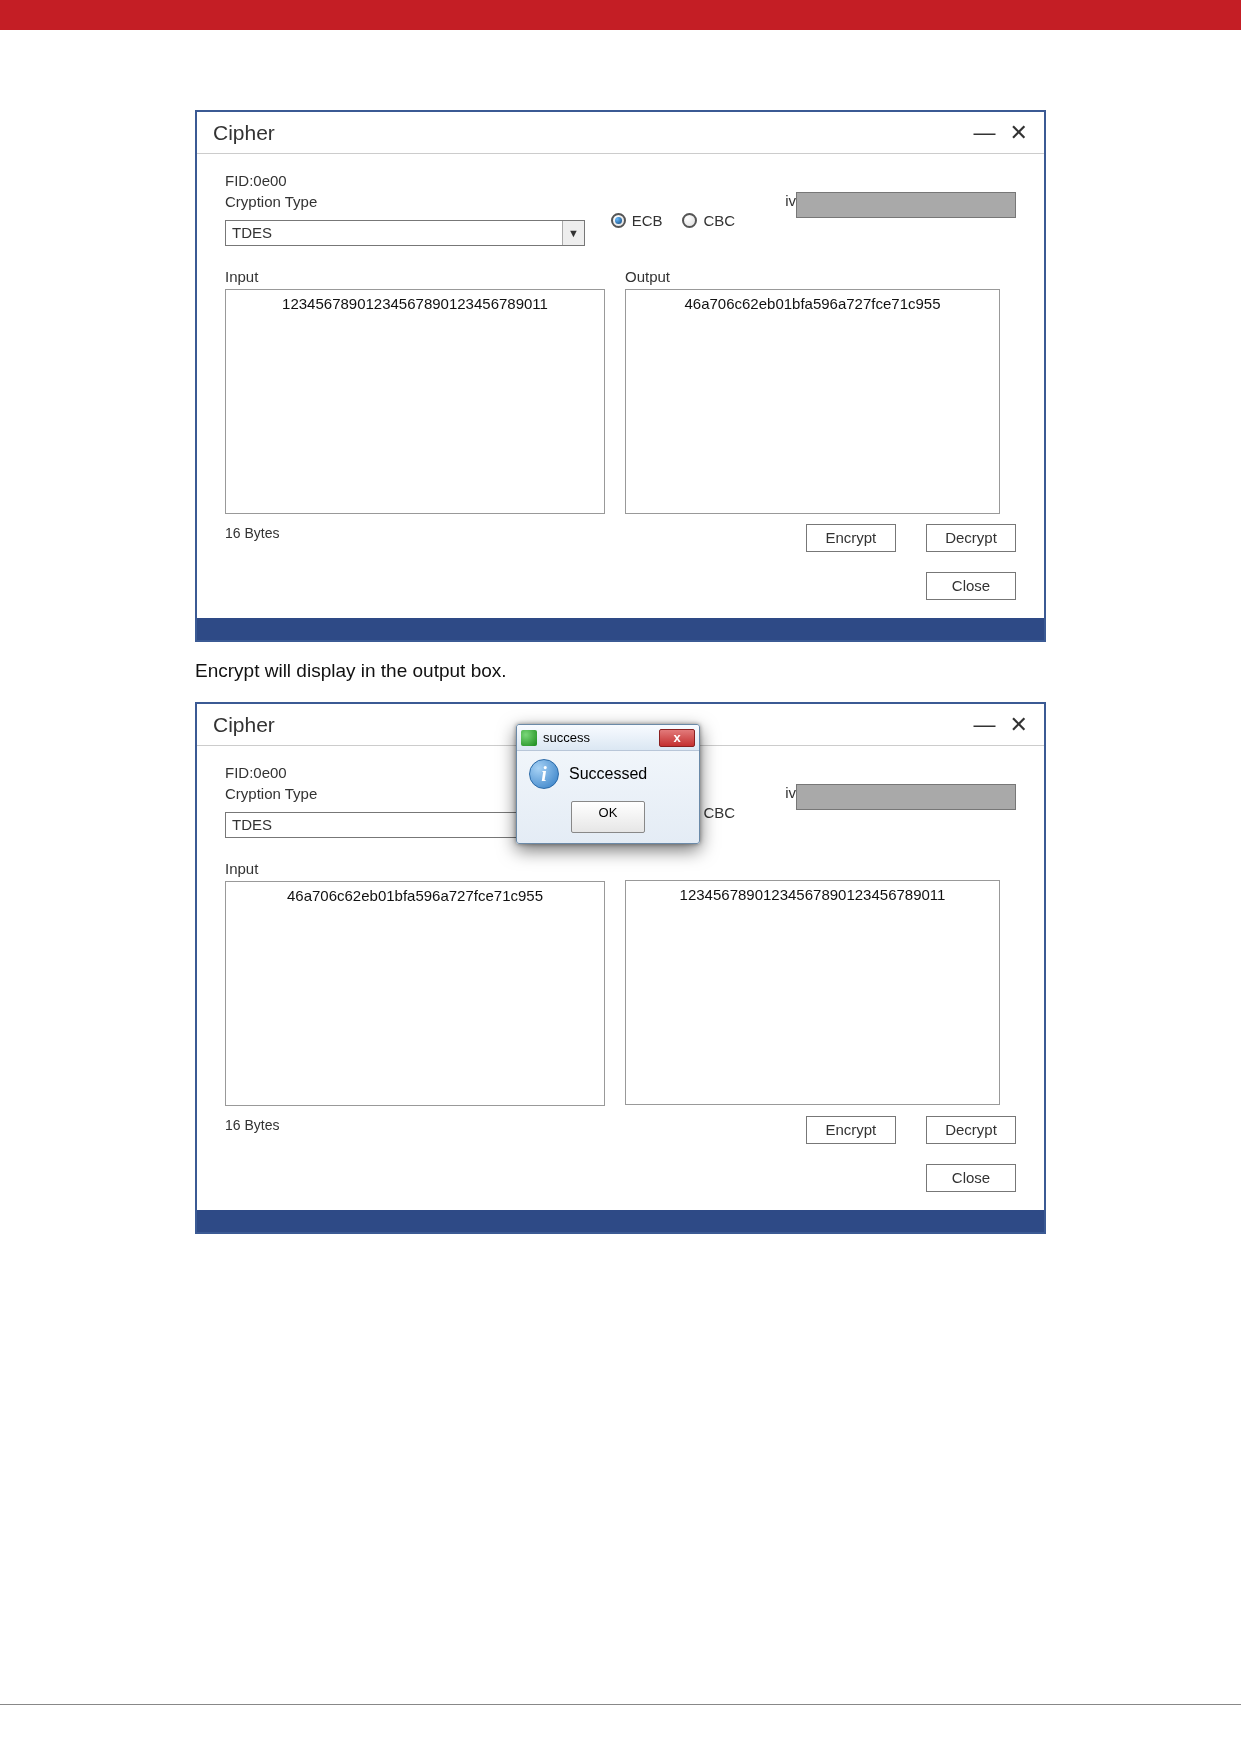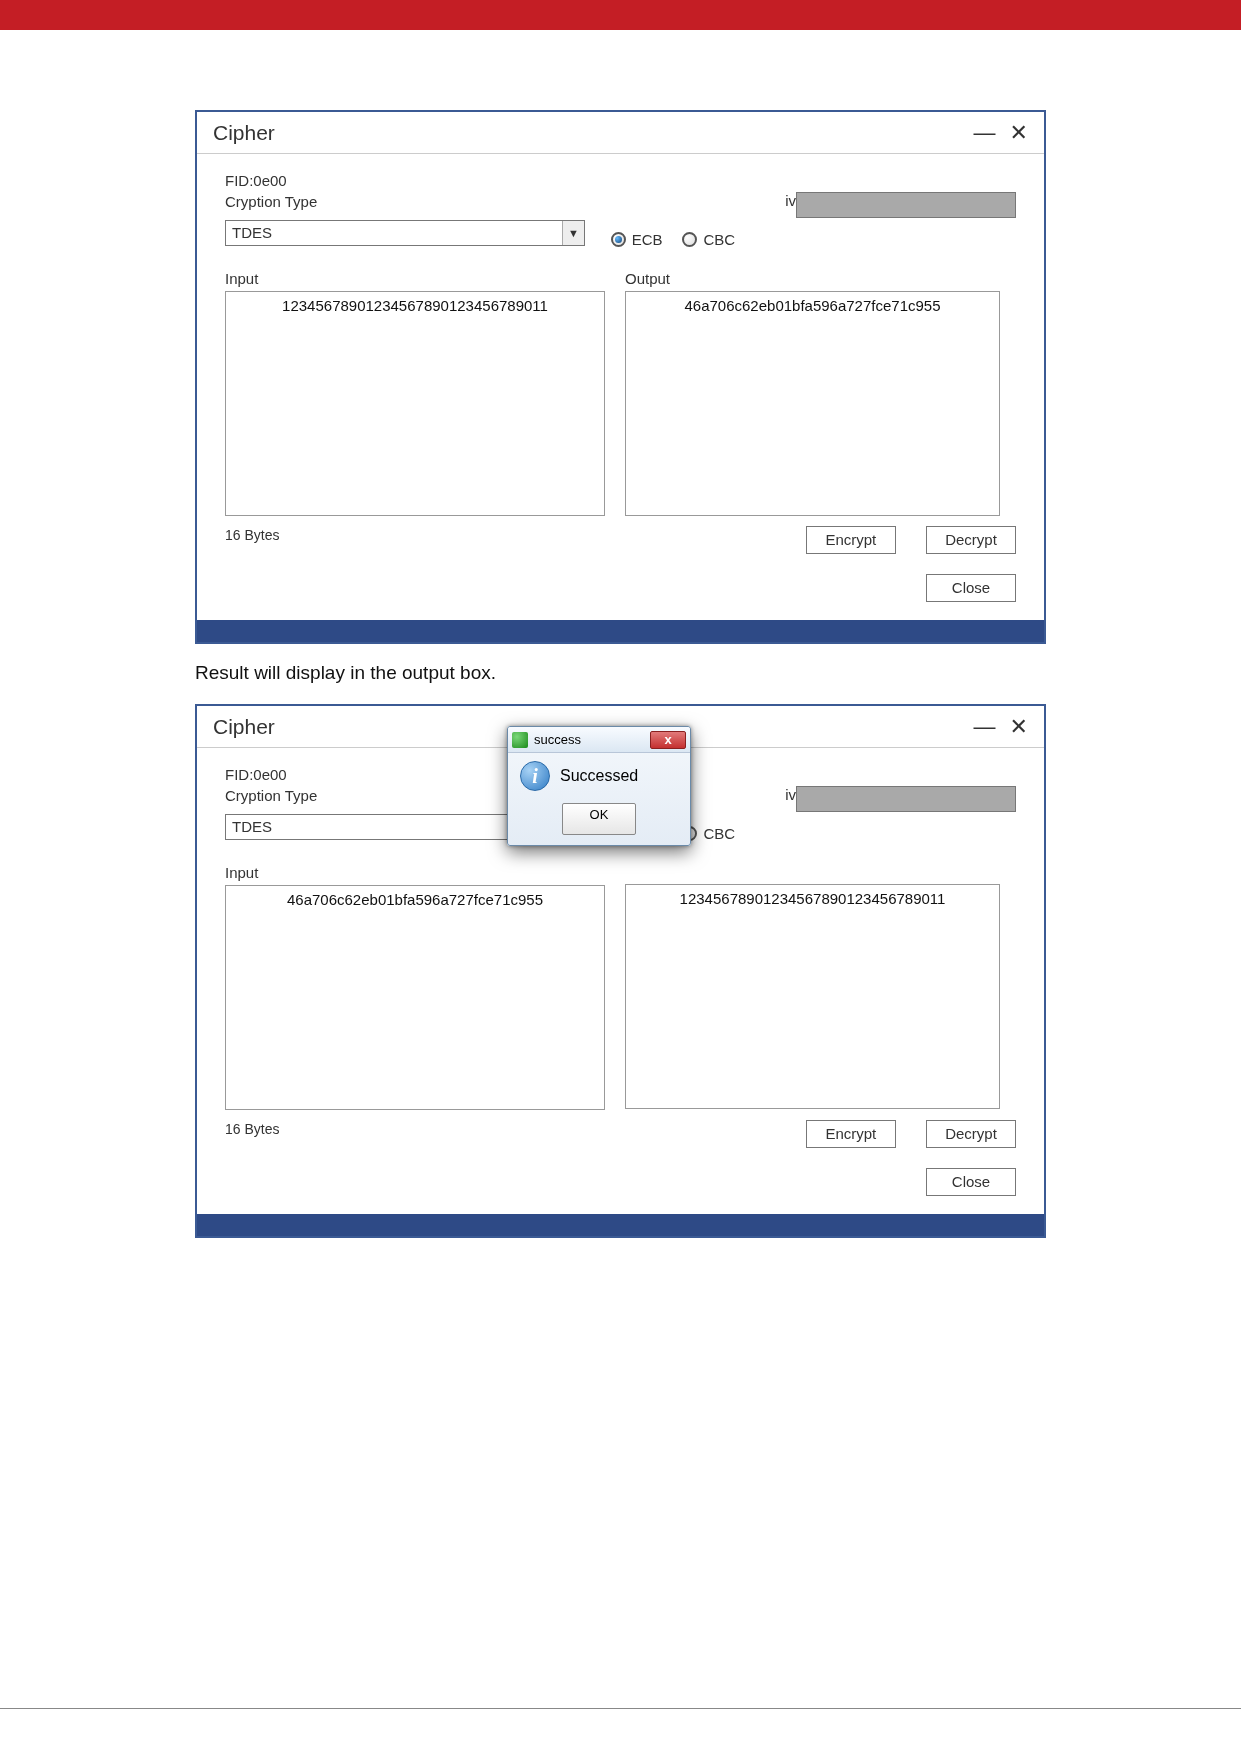--- a/index.html
+++ b/index.html
@@ -41,21 +41,21 @@
     padding: 0 24px 0 6px;
     font-size: 15px;
     background: #fff;
     line-height: 24px;
   }
   .sel-arrow {
     position: absolute; right: 1px; top: 1px; width: 22px; height: 24px;
     border-left: 1px solid #aaa; display:flex; align-items:center; justify-content:center;
     font-size: 11px; color: #333; background: #eee;
   }
-  .radio-row { display: flex; align-items: flex-end; height: 26px; margin-top: 10px; }
+  .radio-row { display: flex; align-items: flex-start; height: 26px; }
   .radio { display: inline-flex; align-items: center; margin-right: 20px; font-size: 15px; }
   .rcircle {
     width: 15px; height: 15px; border-radius: 50%; border: 2px solid #555;
     display: inline-flex; align-items:center; justify-content:center; margin-right: 6px;
     background: radial-gradient(circle at 30% 30%, #fff, #ddd);
   }
   .rcircle.checked::after {
     content:""; width:7px; height:7px; border-radius:50%;
     background: radial-gradient(circle at 30% 30%, #6bf, #147);
   }
@@ -70,21 +70,21 @@
   .btn {
     min-width: 90px; height: 28px; border: 1px solid #777; background: #fff;
     font-size: 15px; text-align:center; line-height:26px; display:inline-block;
     margin-left: 26px;
   }
   .btn-row { text-align: right; }
   .blue-bar { height: 22px; background: #2e4a86; }
   .caption { font-size: 19px; color: #111; margin: 18px 0 20px 0; }
   .dialog-wrap { position: relative; }
   .msgbox {
-    position: absolute; left: 310px; top: 20px; width: 184px;
+    position: absolute; left: 319px; top: 20px; width: 184px;
     border: 1px solid #6b8aa8;
     background: linear-gradient(#f4f8fc,#e4ecf5);
     box-shadow: 0 6px 18px rgba(0,0,0,0.55), 0 0 4px rgba(0,0,0,0.4);
     border-radius: 3px;
     z-index: 10;
   }
   .msg-title {
     height: 26px;
     background: linear-gradient(#f8fbff,#dbe7f3);
     border-bottom:1px solid #b8c6d8;
@@ -199,21 +199,21 @@
       </div>
     </div>
     <div style="height:20px"></div>
     <div class="btn-row">
       <span class="btn">Close</span>
     </div>
   </div>
   <div class="blue-bar"></div>
 </div>
 
-<div class="caption">Result will display in the output box.</div>
+<div class="caption">Encrypt will display in the output box.</div>
 
 <div class="win dialog-wrap">
   <div class="win-title">
     <span>Cipher</span>
     <span class="spacer"></span>
     <span class="ctrl">—</span>
     <span class="ctrl">✕</span>
   </div>
   <div class="win-body">
     <div class="row">

